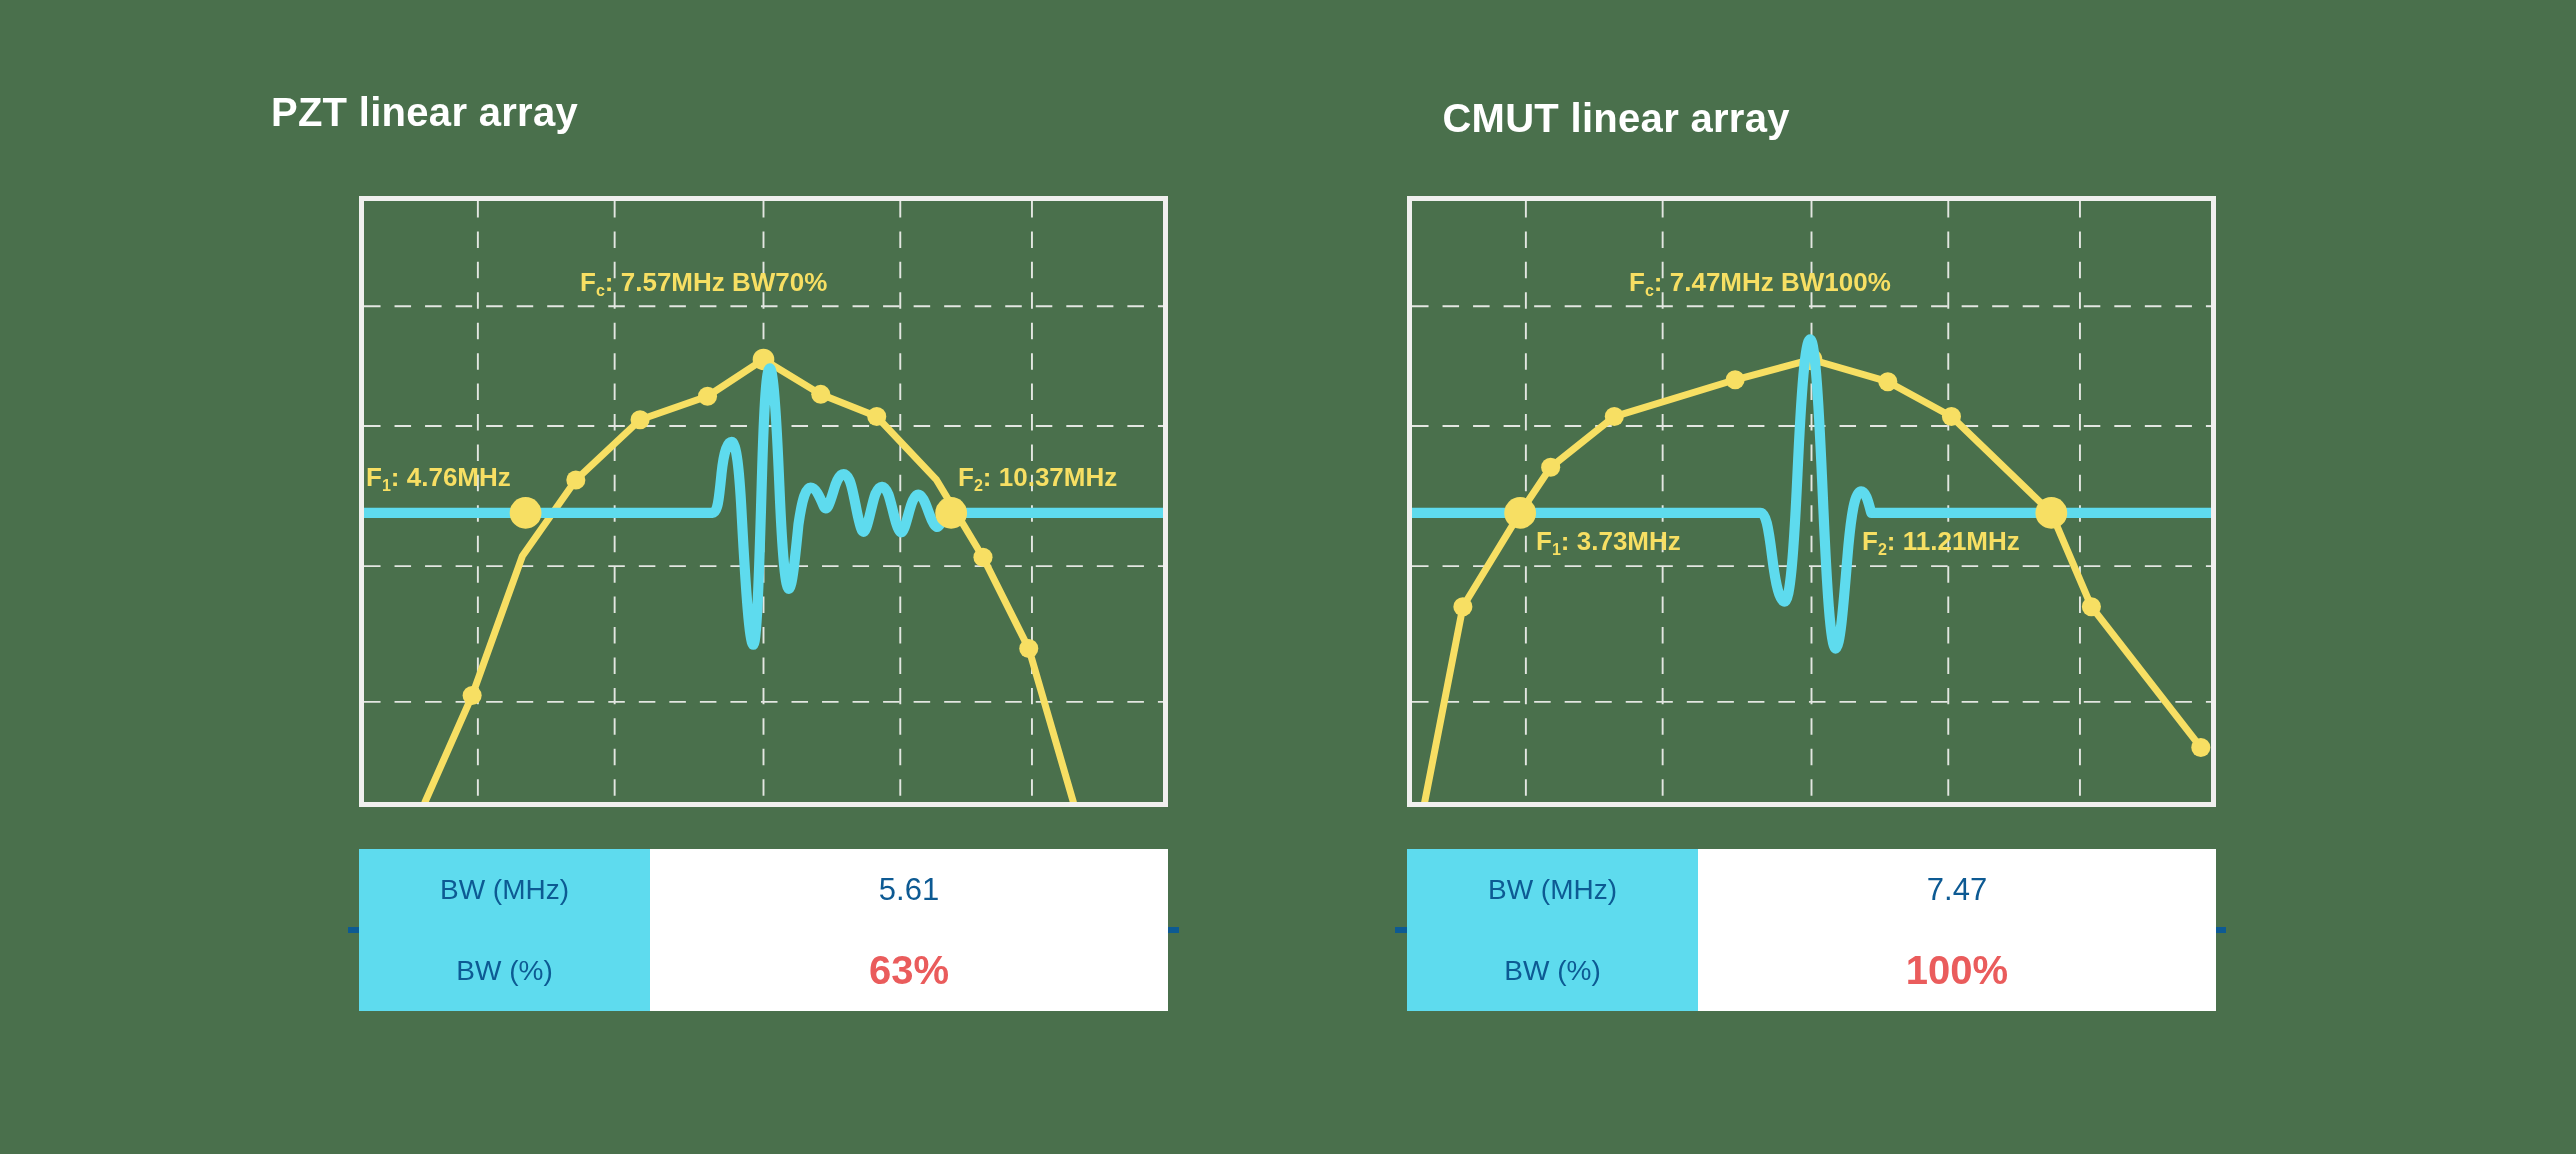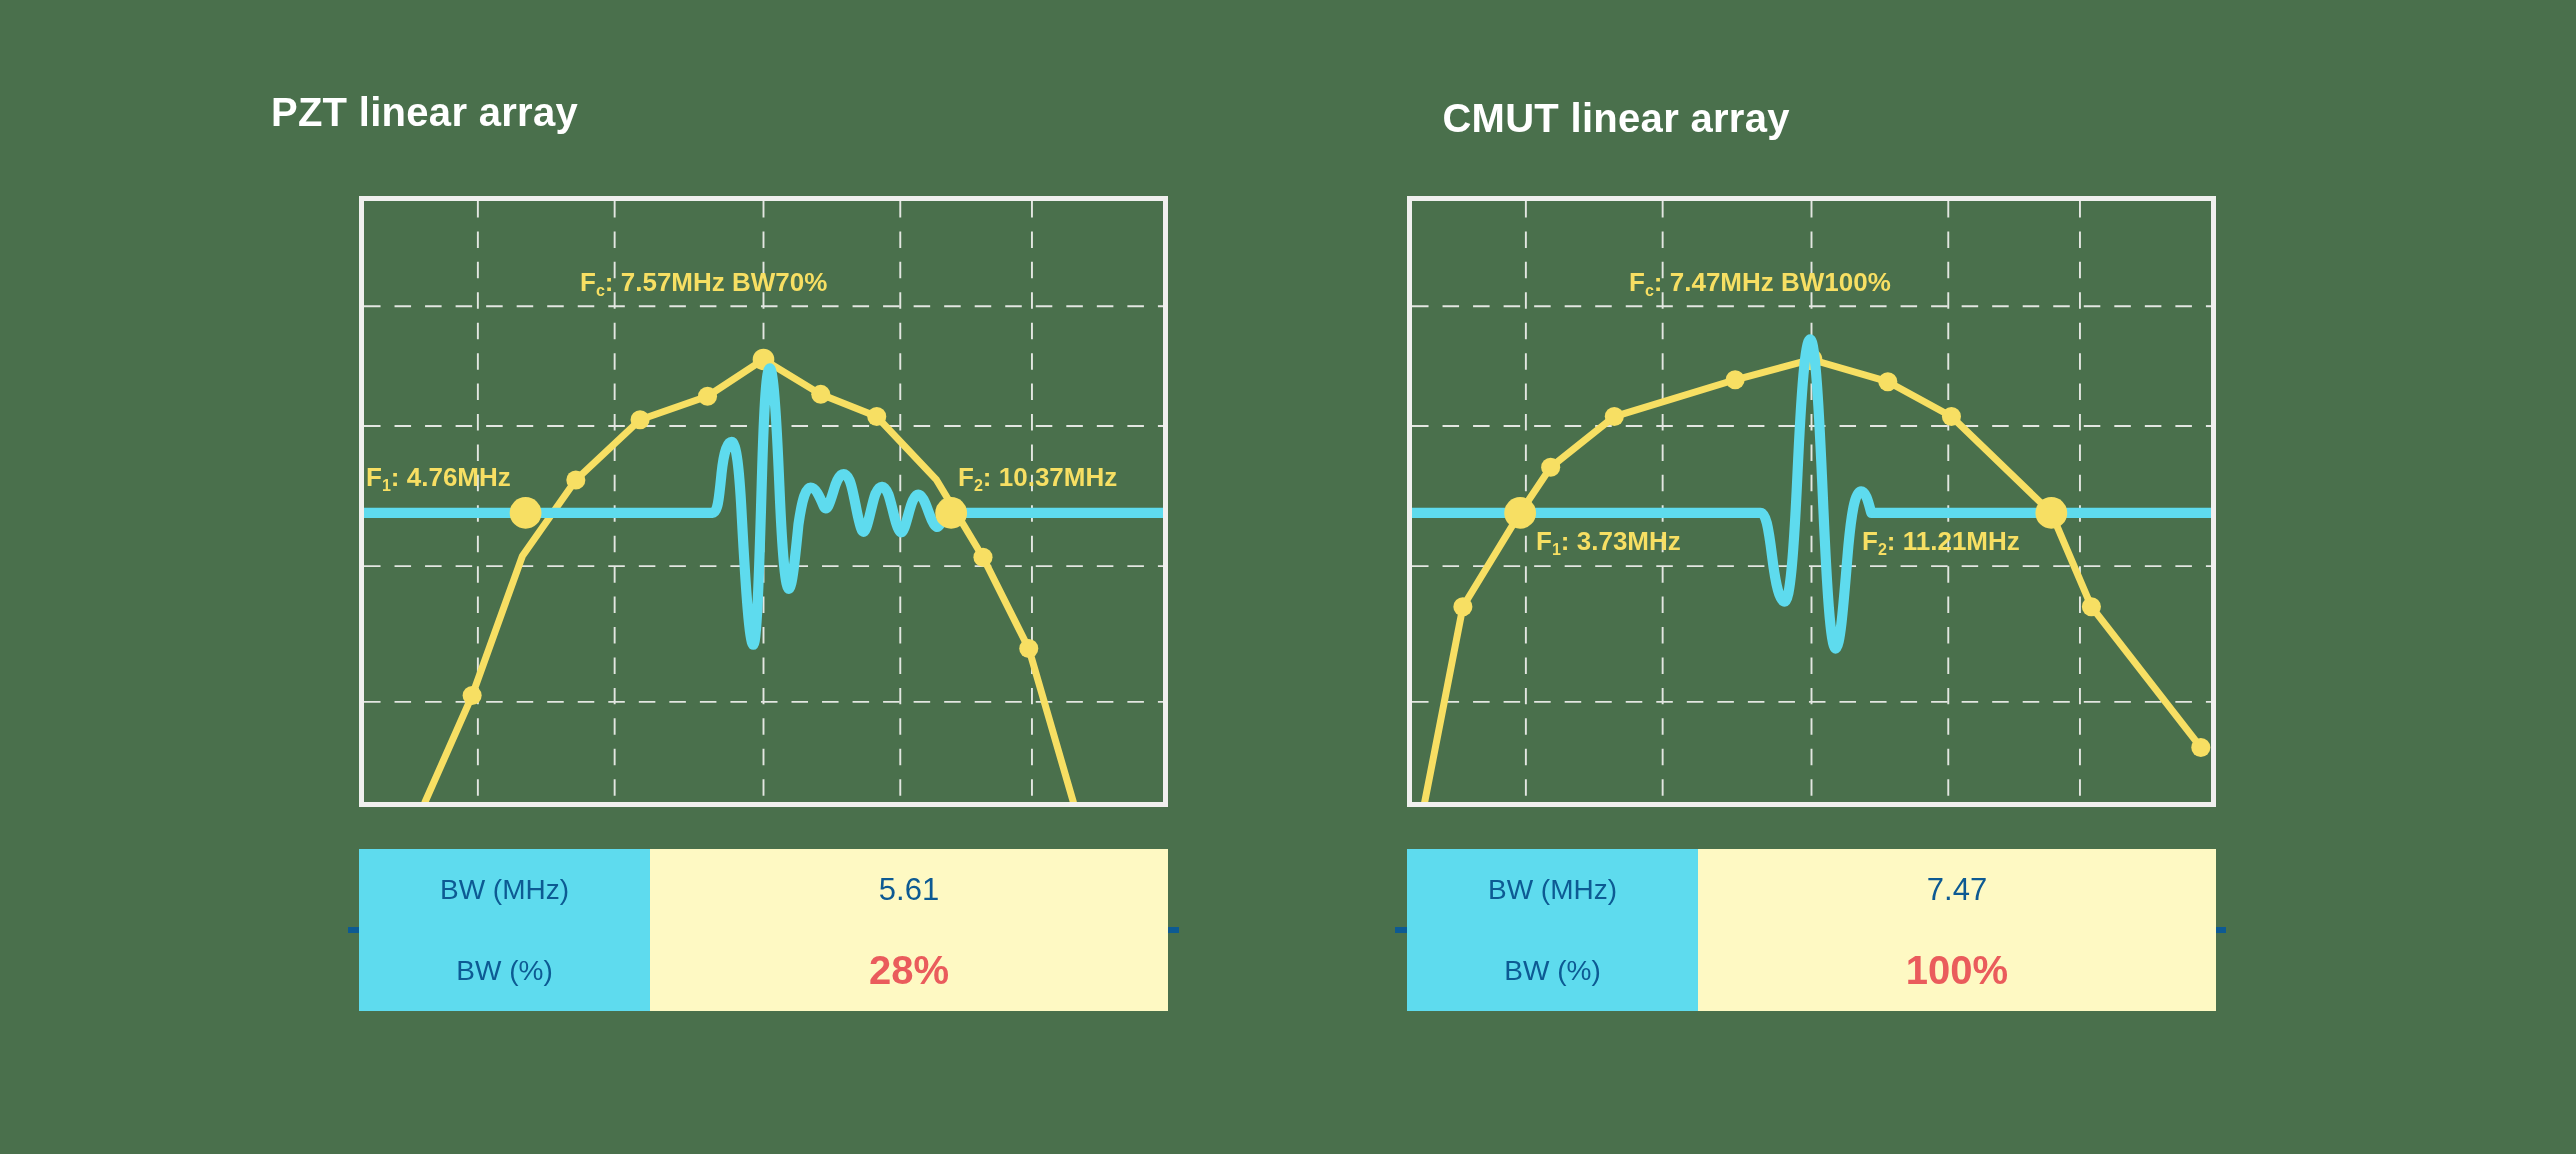--- a/index.html
+++ b/index.html
@@ -125,21 +125,21 @@
     justify-content: center;
     box-sizing: border-box;
   }
   .cell-label {
     background: #5edbee;
     color: #0d5a93;
     font-size: 28px;
     font-weight: 400;
   }
   .cell-value {
-    background: #fef9c3;
+    background: #ffffff;
     color: #0d5a93;
     font-size: 31px;
     font-weight: 400;
   }
   .cell-value.accent {
     color: #ea5c5c;
     font-size: 40px;
     font-weight: 700;
   }
 
@@ -230,21 +230,21 @@
     <div class="annot an-f1-l"><span>F</span><sub>1</sub><span>: 4.76MHz</span></div>
 
     <div class="annot an-f2-l"><span>F</span><sub>2</sub><span>: 10.37MHz</span></div>
 
     <div class="table-rule"></div>
 
     <div class="bw-table">
       <div class="cell cell-label">BW (MHz)</div>
       <div class="cell cell-value">5.61</div>
       <div class="cell cell-label">BW (%)</div>
-      <div class="cell cell-value accent">28%</div>
+      <div class="cell cell-value accent">63%</div>
     </div>
   </div>
 
   <div class="panel panel-right">
 
     <div class="panel-title">CMUT linear array</div>
 
     <div class="chart-frame">
       <div class="chart-inner">
         <svg class="chart-svg" viewBox="0 0 1256 948" preserveAspectRatio="none">

